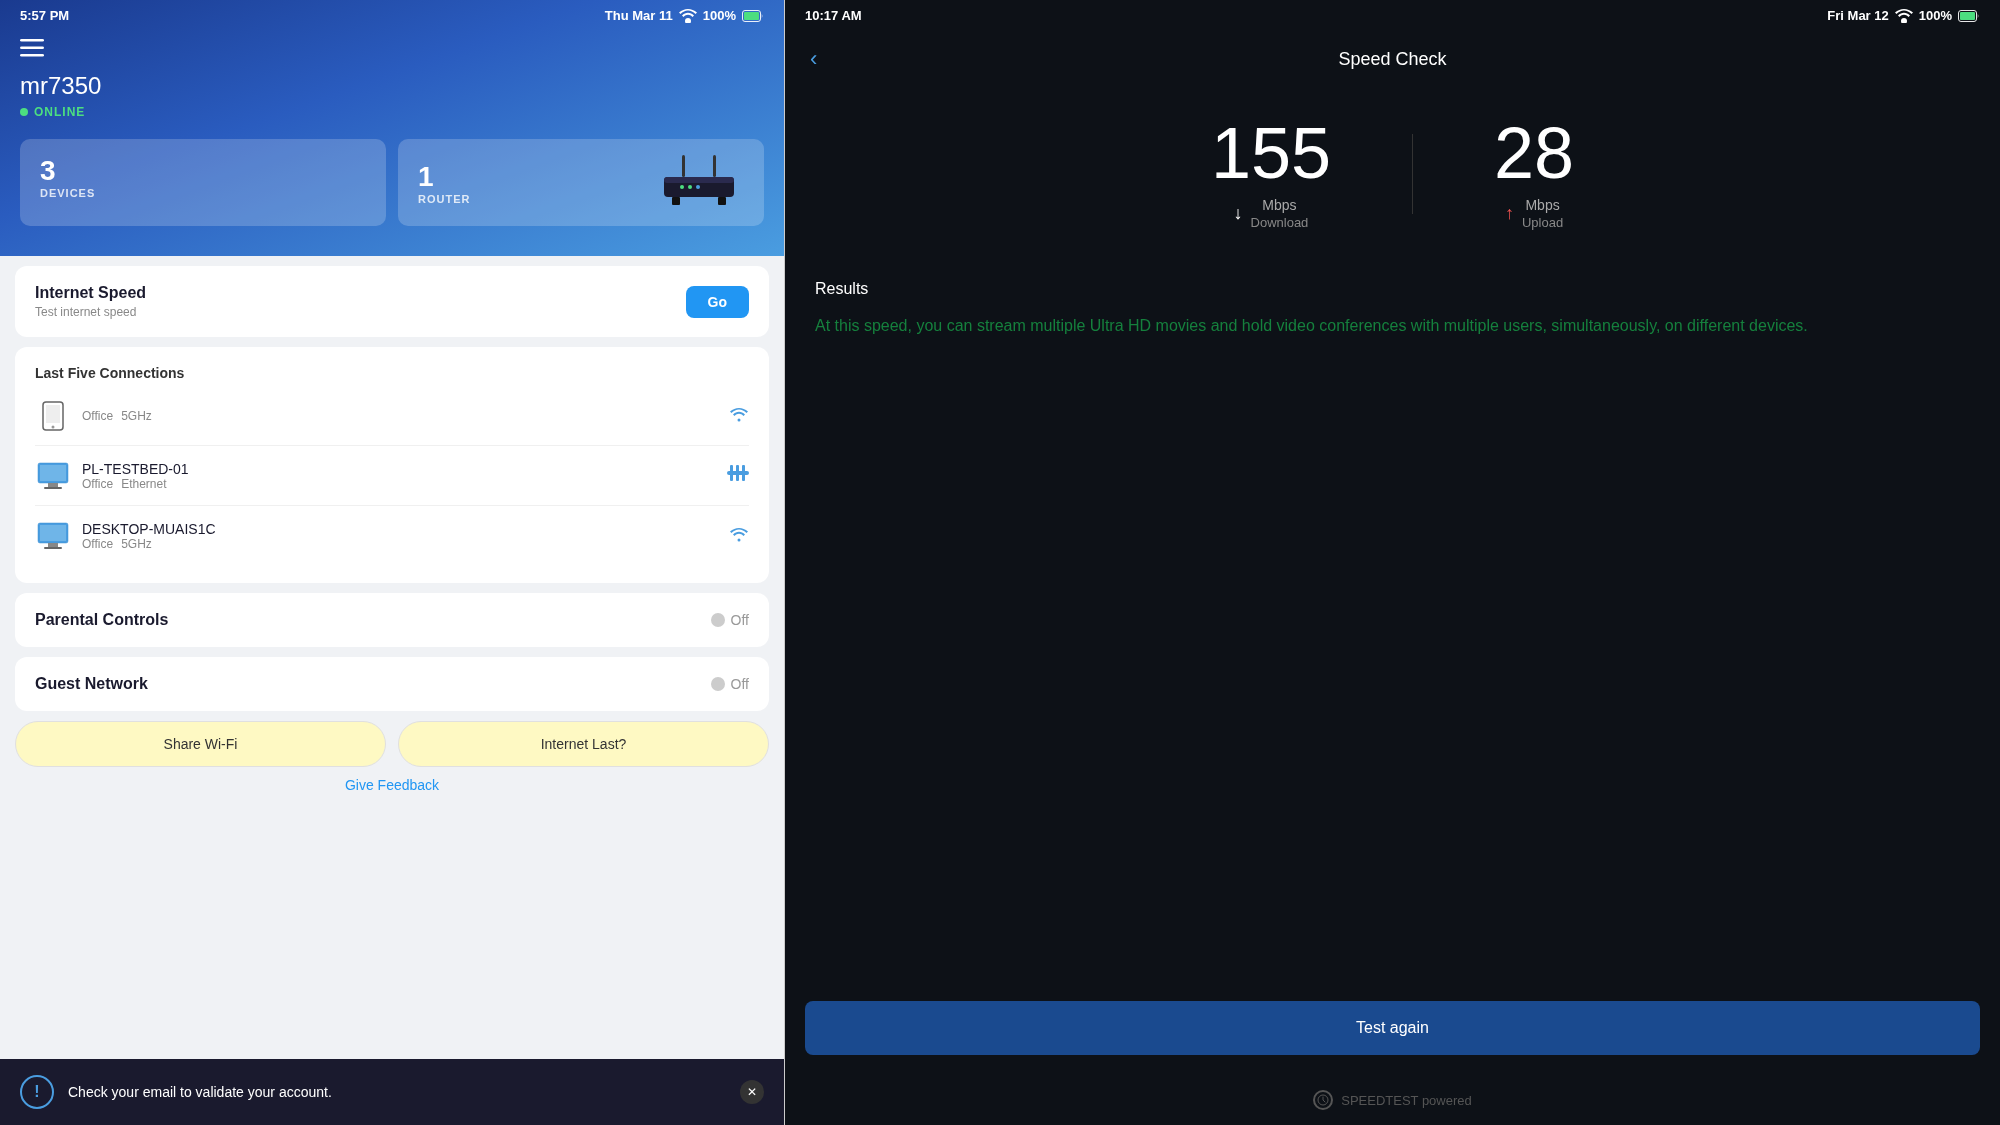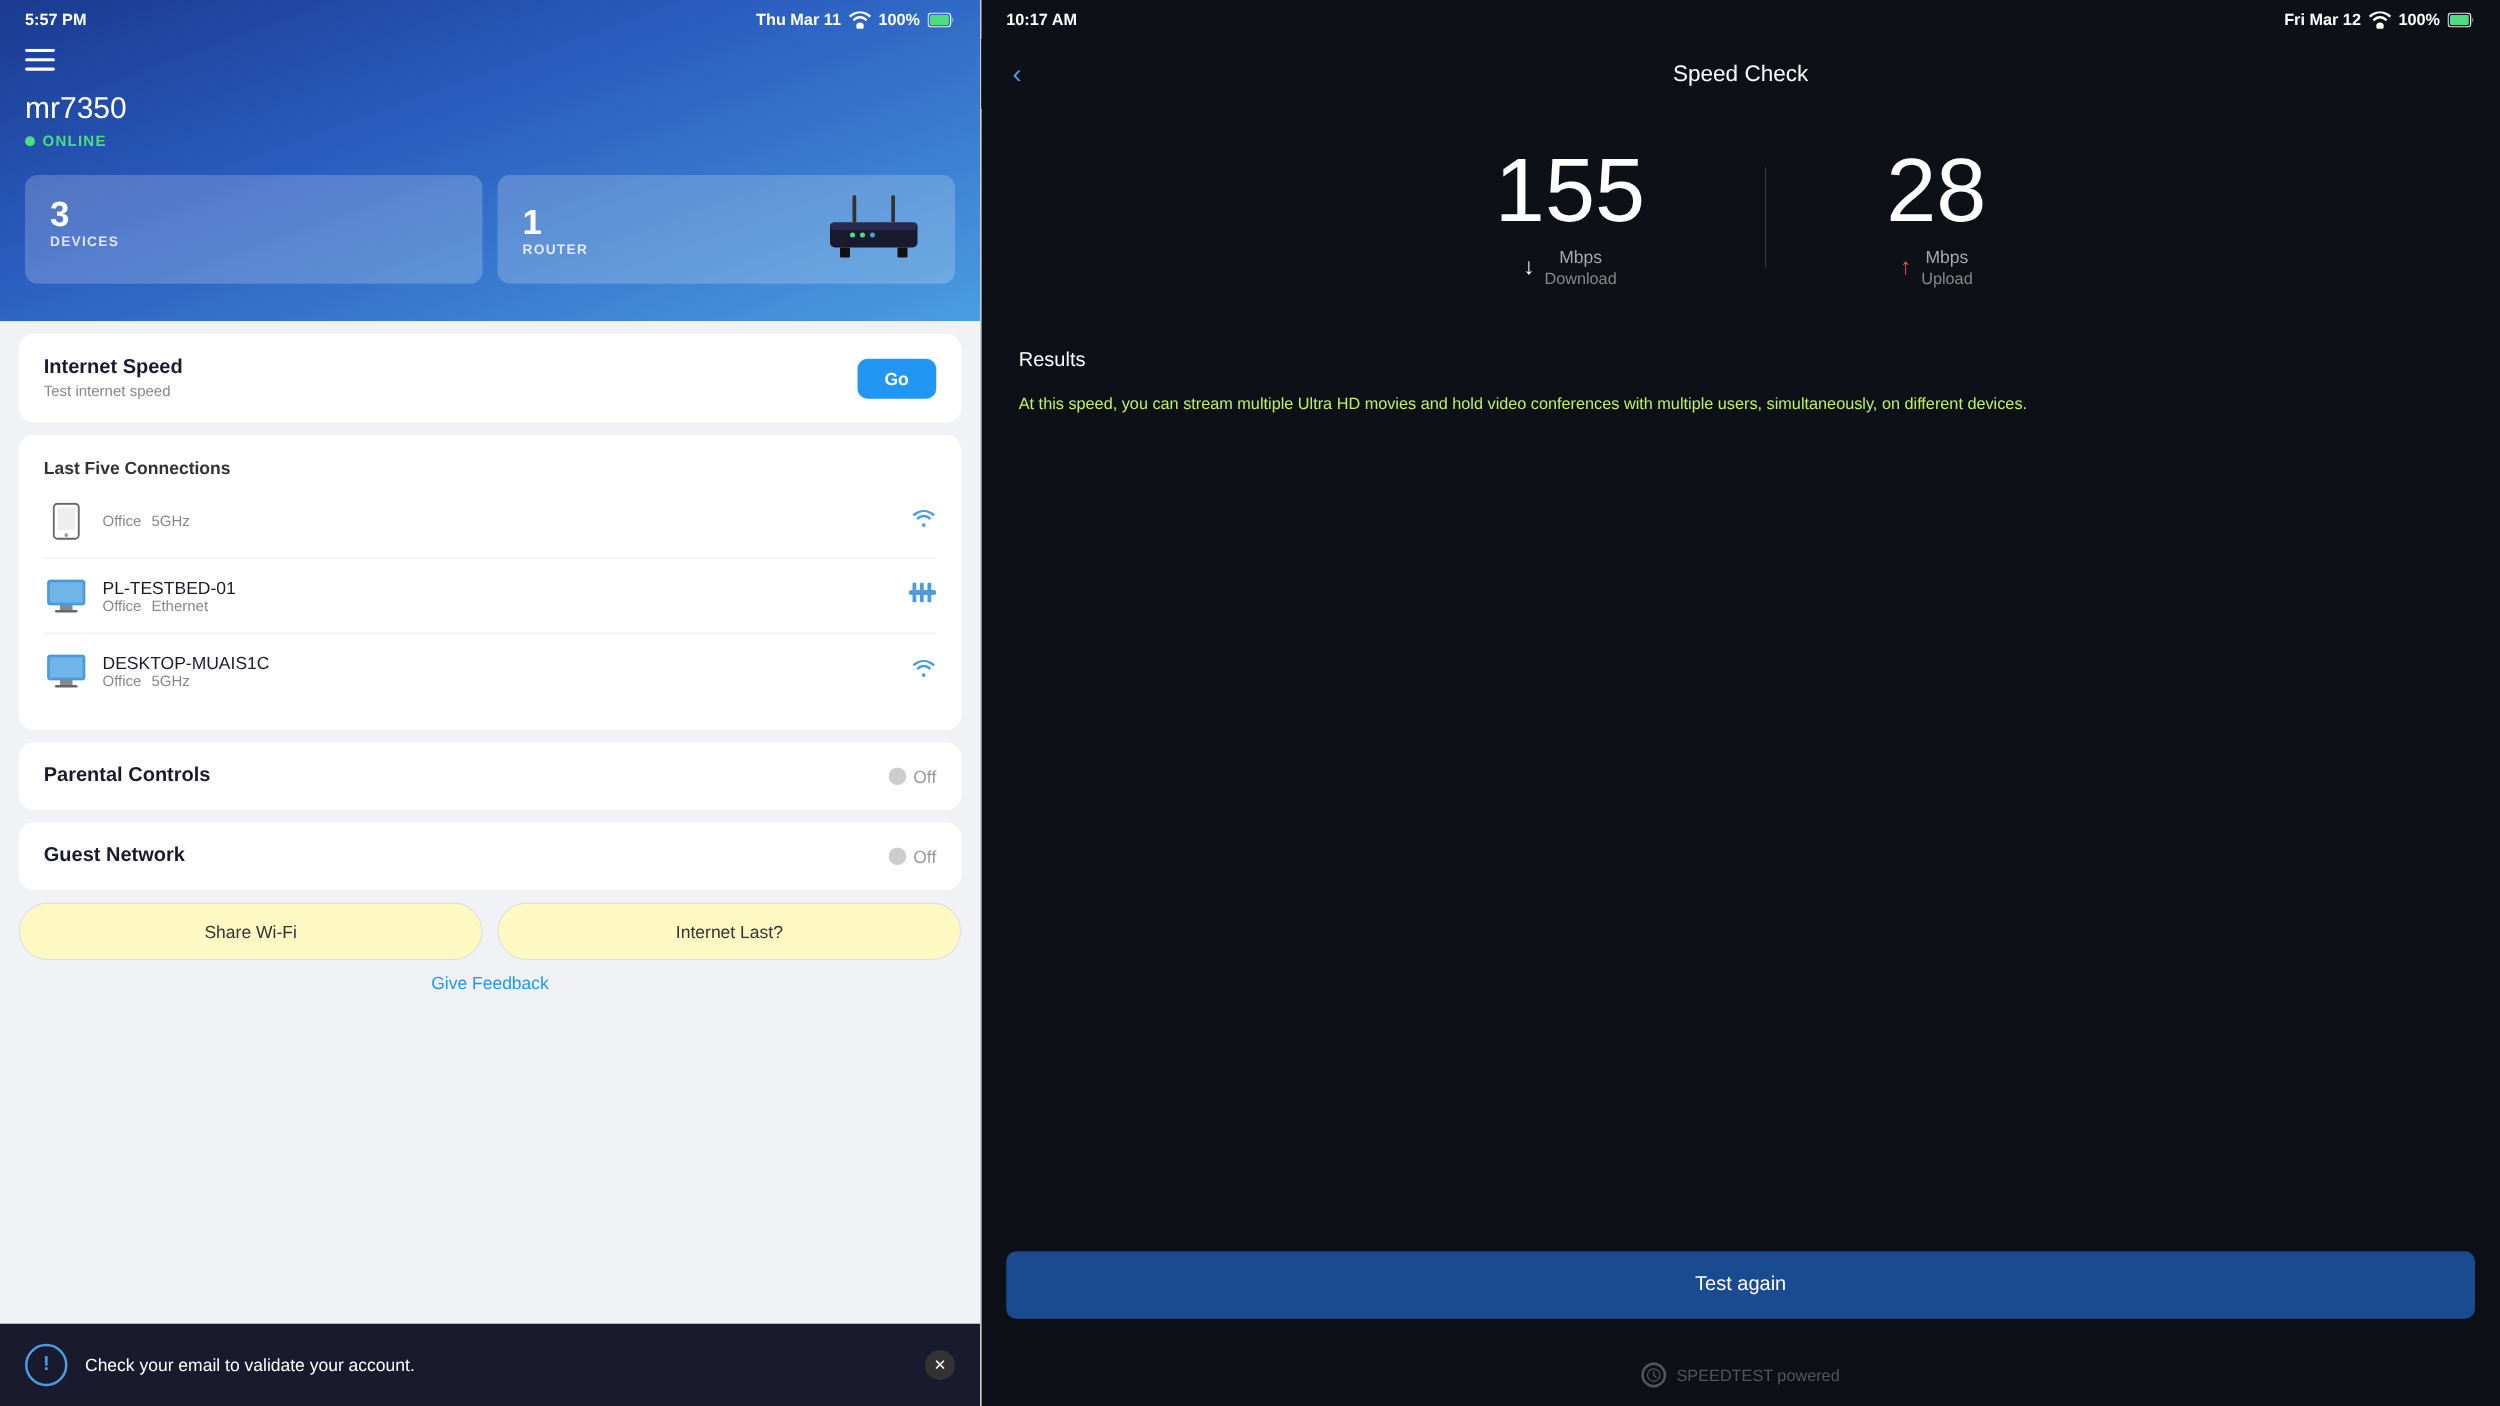--- a/index.html
+++ b/index.html
@@ -385,21 +385,21 @@
       color: white;
       font-size: 16px;
       font-weight: 500;
     }
 
     .speed-results {
       display: flex;
       justify-content: center;
       align-items: center;
       padding: 30px 0;
-      gap: 16px;
+      gap: 1px;
     }
 
     .speed-item {
       text-align: center;
       padding: 0 80px;
     }
 
     .speed-divider {
       width: 1px;
       height: 80px;
@@ -444,22 +444,22 @@
     }
 
     .results-label {
       color: white;
       font-size: 16px;
       font-weight: 500;
       margin-bottom: 15px;
     }
 
     .results-description {
-      color: #bef264;
-      font-size: 13px;
+      color: #15803d;
+      font-size: 16px;
       line-height: 1.6;
     }
 
     .test-again-btn {
       background: #1a4a8f;
       color: white;
       border: none;
       border-radius: 8px;
       padding: 18px;
       font-size: 16px;

